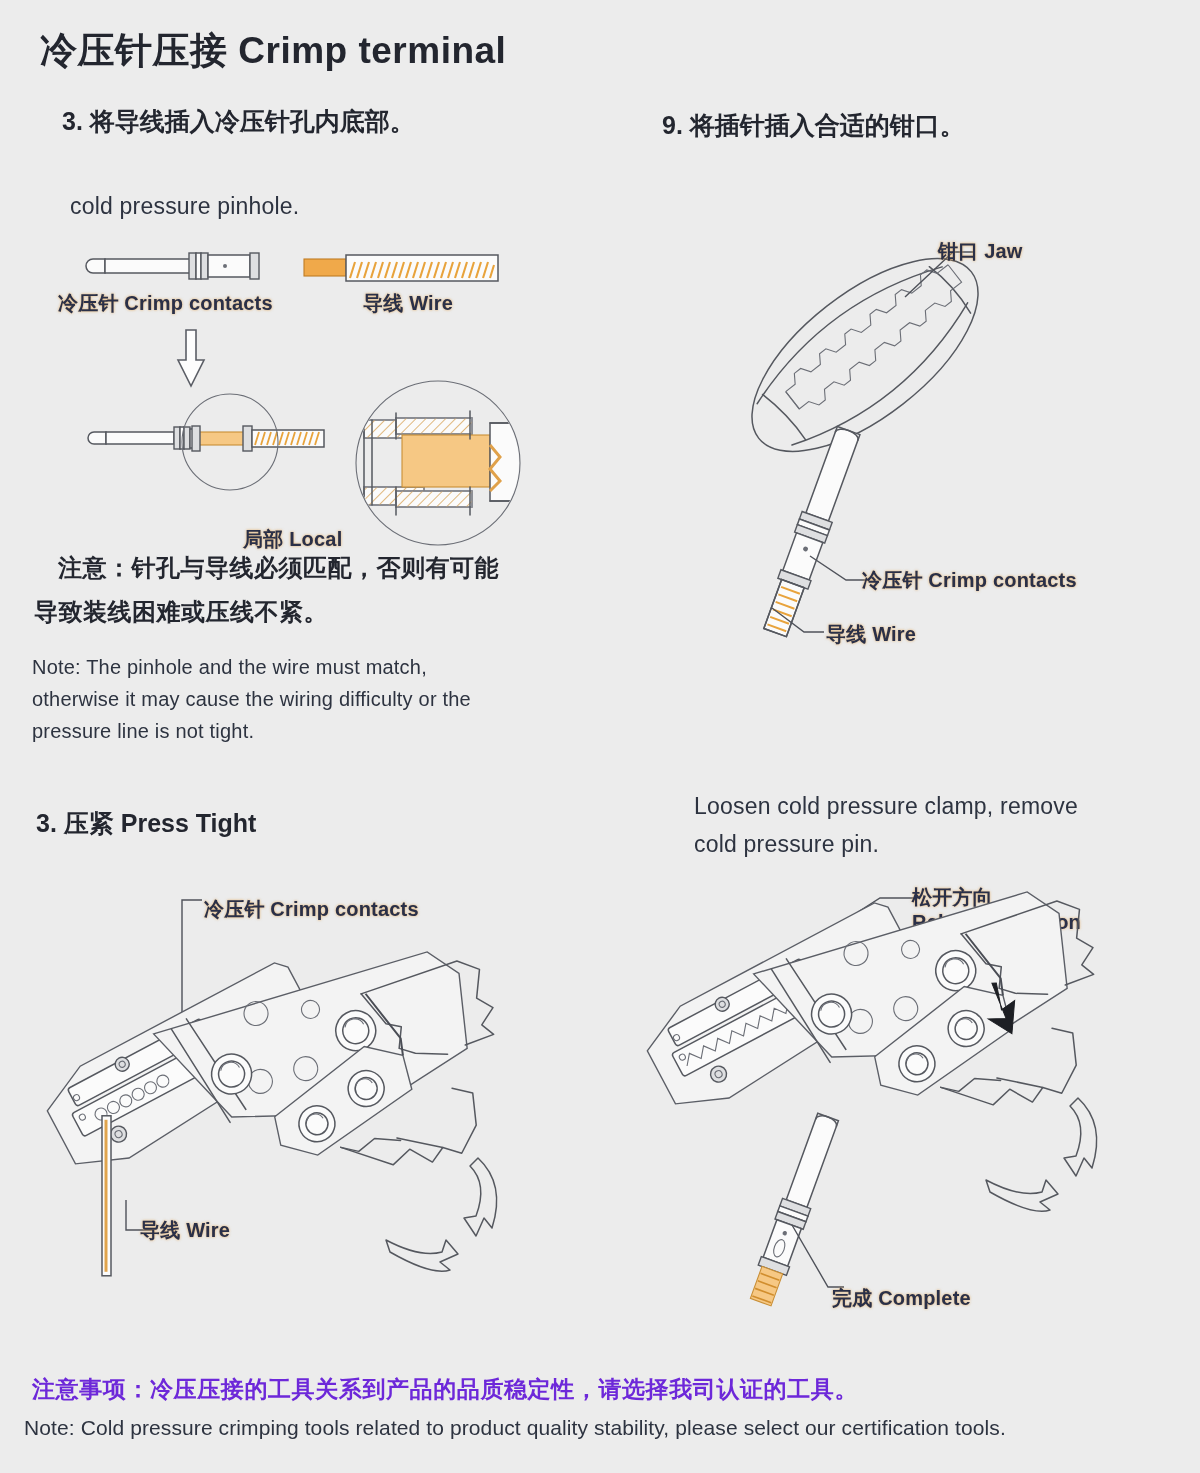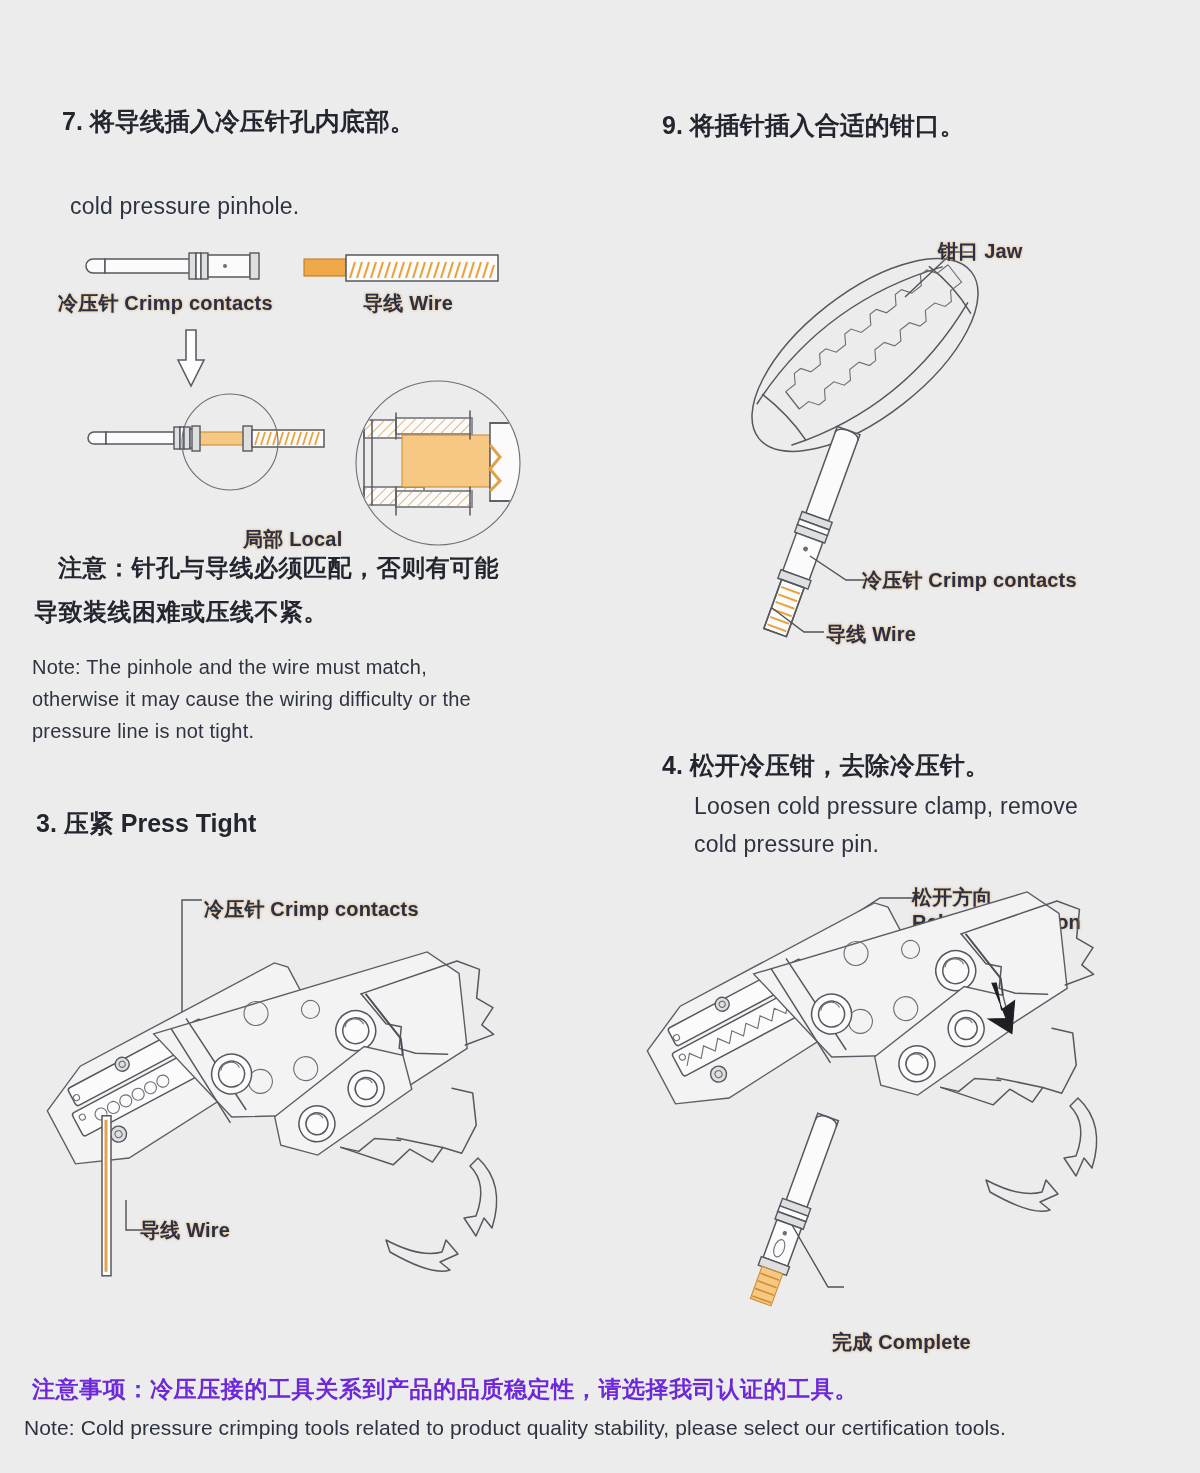--- a/index.html
+++ b/index.html
@@ -65,22 +65,23 @@
   .fil-o2{fill:#f6c884;stroke:#c98f36;stroke-width:1.1;}
   .lead{fill:none;stroke:#4f525a;stroke-width:1.4;}
   .arrow-out{fill:#fdfdfd;stroke:#5b5e66;stroke-width:1.6;stroke-linejoin:miter;}
   .blk{fill:#1d1f24;stroke:#1d1f24;stroke-width:1;}
 </style>
 </head>
 <body>
 
 <div class="page">
 
-
-  <div class="step-head" style="left:62px;top:104px;">7. 将导线插入冷压针孔内底部。</div>
+  <div class="title">冷压针压接 Crimp terminal</div>
+
+  <div class="step-head" style="left:62px;top:104px;">3. 将导线插入冷压针孔内底部。</div>
   <div class="step-sub" style="left:70px;top:190px;">cold pressure  pinhole.</div>
 
   <svg class="art" style="left:85px;top:243px;" width="190" height="48" viewBox="0 0 190 48">
 
     <path class="fil-w" d="M8 16 h12 v14 H8 a7 7 0 0 1 0 -14 z"></path>
 
     <rect class="fil-w" x="20" y="16" width="88" height="14"></rect>
 
     <rect class="fil-g" x="104" y="10" width="7" height="26"></rect>
     <rect class="fil-w" x="111" y="10" width="5" height="26"></rect>
@@ -308,21 +309,20 @@
 
     <path class="ln" d="M418 218 Q446 244 432 288 L424 278 L416 296 L404 278 L416 276 Q428 244 410 226 Z" fill="#f7f7f7"></path>
     <path class="ln" d="M330 312 Q372 336 390 330 L380 322 L398 314 L386 300 L382 312 Q360 318 326 300 Z" fill="#f7f7f7"></path>
   </svg>
 
   <svg class="art" style="left:120px;top:1200px;" width="36" height="36" viewBox="0 0 36 36">
     <path class="lead" d="M6 0 L6 30 L34 30"></path>
   </svg>
   <div class="callout" style="left:140px;top:1217px;">导线 Wire</div>
 
-  <div class="step-head" style="left:662px;top:748px;">4. 松开冷压钳，去除冷压针。</div>
   <div class="step-sub" style="left:694px;top:790px;">Loosen  cold  pressure clamp, remove</div>
   <div class="step-sub" style="left:694px;top:828px;">cold pressure  pin.</div>
 
   <svg class="art" style="left:858px;top:892px;" width="58" height="22" viewBox="0 0 58 22">
     <path class="lead" d="M0 20 L22 6 L56 6"></path>
   </svg>
   <div class="callout two" style="left:912px;top:885px;">松开方向
 Release direction</div>
 
   <svg class="art" style="left:660px;top:880px;" width="460" height="360" viewBox="0 0 460 360">
@@ -388,18 +388,18 @@
       <rect class="fil-o2" x="60" y="169" width="22" height="34"></rect>
       <g stroke="#d18e2e" stroke-width="1.6" fill="none">
         <path d="M61 176 l20 0 M61 184 l20 0 M61 192 l20 0 M61 200 l20 0"></path>
       </g>
     </g>
   </svg>
 
   <svg class="art" style="left:790px;top:1225px;" width="56" height="72" viewBox="0 0 56 72">
     <path class="lead" d="M2 0 L38 62 L54 62"></path>
   </svg>
-  <div class="callout" style="left:832px;top:1285px;margin-top:44px;">完成 Complete</div>
+  <div class="callout" style="left:832px;top:1285px;">完成 Complete</div>
 
   <div class="footer-cn">注意事项：冷压压接的工具关系到产品的品质稳定性，请选择我司认证的工具。</div>
   <div class="footer-en">Note: Cold pressure crimping tools related to product quality stability, please select our certification tools.</div>
 
 </div>
 
 </body></html>

